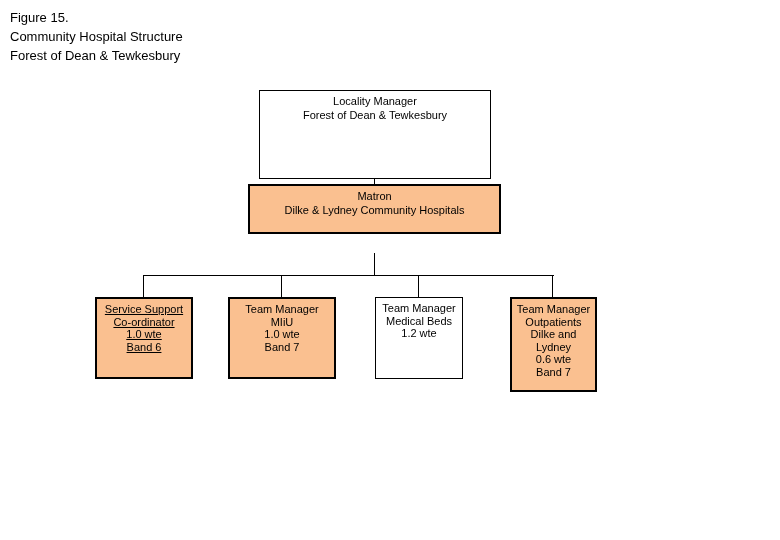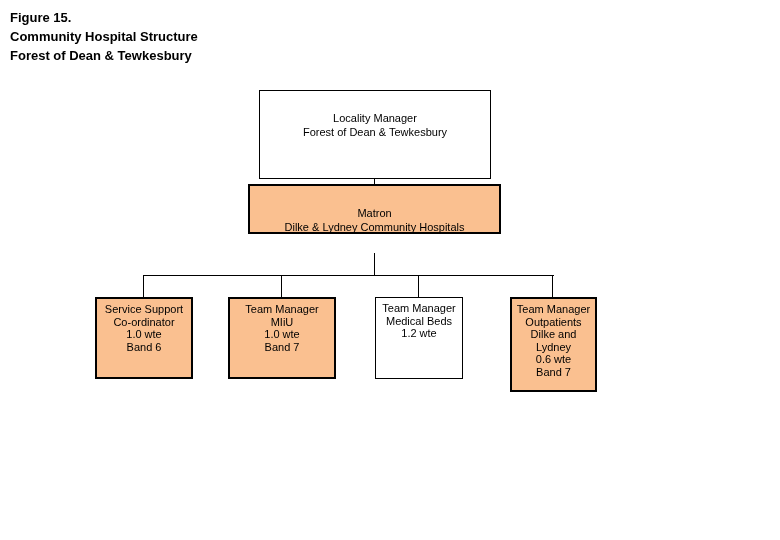--- a/index.html
+++ b/index.html
@@ -14,55 +14,55 @@
     background: #FFFFFF;
     font-family: "Liberation Sans", sans-serif;
     color: #000000;
     overflow: hidden;
   }
   .title {
     position: absolute;
     left: 10px;
     top: 8px;
     font-size: 13px;
-    font-weight: bold;
+    font-weight: normal;
     line-height: 19px;
     white-space: nowrap;
   }
   .node {
     position: absolute;
     box-sizing: border-box;
     text-align: center;
     font-size: 11px;
     overflow: hidden;
   }
   .node.white {
     background: #FFFFFF;
     border: 1px solid #000000;
   }
   .node.orange {
     background: #FAC090;
     border: 2px solid #000000;
   }
   .node.top-level {
     line-height: 14px;
-    padding-top: 20px;
+    padding-top: 3px;
   }
   .node.leaf {
     line-height: 12.5px;
     padding-top: 4px;
   }
   .connector {
     position: absolute;
     background: #000000;
   }
   
   #node-locality      { left: 259px; top: 90px;  width: 232px; height: 89px; }
   #node-matron        { left: 248px; top: 184px; width: 253px; height: 50px; }
-  #node-service       { left: 95px;  top: 297px; width: 98px;  height: 82px; }
+  #node-service       { left: 95px;  top: 297px; width: 98px;  height: 82px; text-decoration: underline; }
   #node-miiu          { left: 228px; top: 297px; width: 108px; height: 82px; }
   #node-medical       { left: 375px; top: 297px; width: 88px;  height: 82px; }
   #node-outpatients   { left: 510px; top: 297px; width: 87px;  height: 95px; }
   
   #conn-locality-matron { left: 374px; top: 178px; width: 1px;   height: 6px;  }
   #conn-matron-stem     { left: 374px; top: 253px; width: 1px;   height: 23px; }
   #conn-horizontal      { left: 143px; top: 275px; width: 411px; height: 1px;  }
   #conn-drop-service    { left: 143px; top: 275px; width: 1px;   height: 22px; }
   #conn-drop-miiu       { left: 281px; top: 275px; width: 1px;   height: 22px; }
   #conn-drop-medical    { left: 418px; top: 275px; width: 1px;   height: 22px; }

